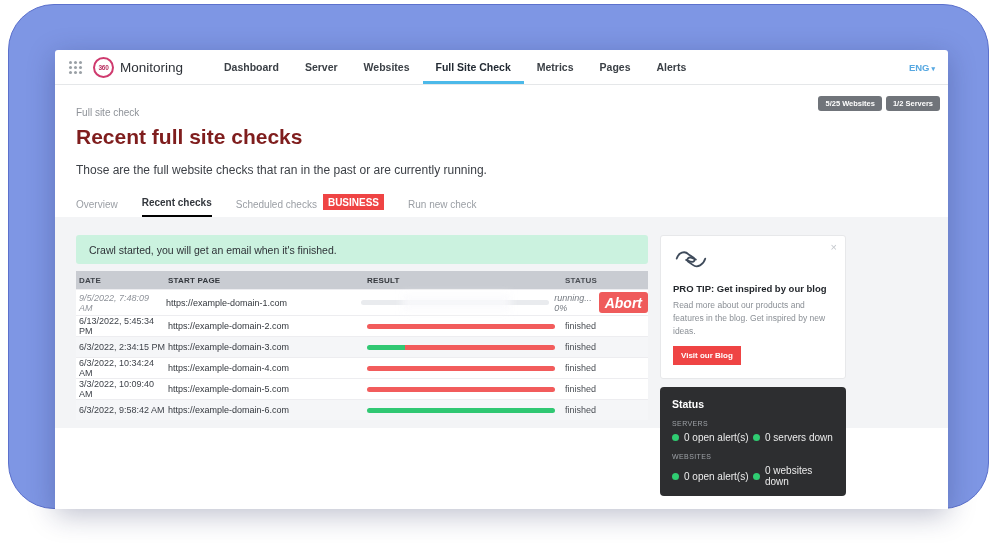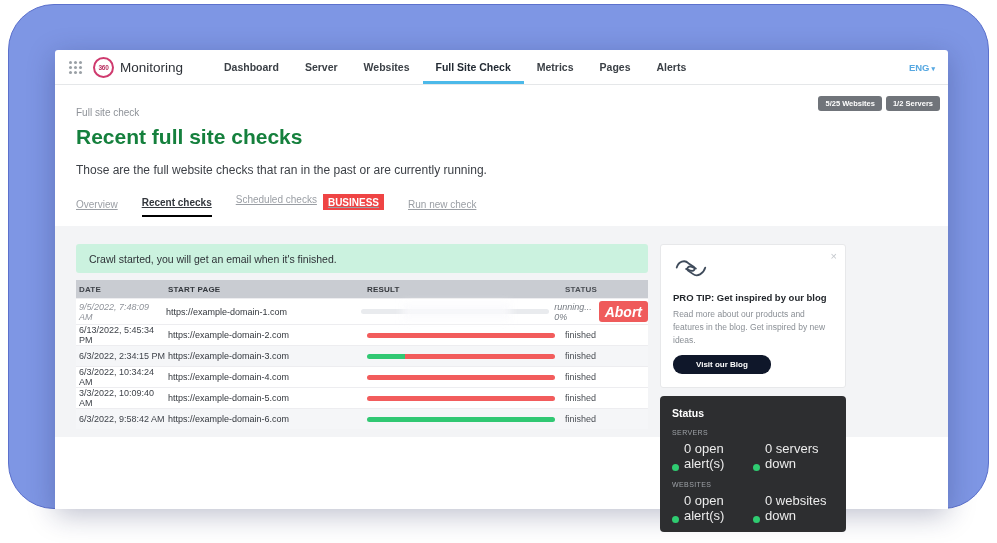--- a/index.html
+++ b/index.html
@@ -36,31 +36,31 @@
   .lang .chev { font-size:7px; margin-left:2px; }
 
   
   .usage-badges { position:absolute; top:38px; right:8px; display:flex; gap:4px; }
   .usage-badge { background:#70747a; color:#fff; font-size:7.5px; font-weight:700;
       padding:3px 7px; border-radius:3px;margin-top:8px; }
 
   
   .page-head { padding:22px 21px 0; }
   .breadcrumb { font-size:10px; color:#8e9298; }
-  .page-title { font-size:21px; font-weight:700; color:#15803d; margin-top:7px; }
+  .page-title { font-size:21px; font-weight:700; color:#7f1d1d; margin-top:7px; }
   .page-desc { font-size:12px; color:#3d4147; margin-top:14px; }
   .tabs { display:flex; align-items:flex-end; margin-top:17px; }
   .tab { font-size:10px; color:#9a9ea4; margin-right:24px; padding-bottom:7px;
-         display:flex; align-items:flex-start; cursor:pointer;text-decoration:underline; }
+         display:flex; align-items:flex-end; cursor:pointer; }
   .tab.active { color:#33373d; font-weight:700; border-bottom:2px solid #000000; }
   .tab-badge { background:#ef4444; color:#fff; font-size:10px; font-weight:700;
       padding:2.5px 5px; border-radius:0; margin-left:6px; }
 
   
-  .content { position:absolute; left:0; top:176px; width:100%; height:211px;
+  .content { position:absolute; left:0; top:167px; width:100%; height:211px;
       background:#f3f4f6; display:flex; align-items:flex-start; }
   .main-col { margin:18px 0 0 21px; width:572px; }
   .banner { height:29px; background:#cbf2df; border-radius:3px; display:flex;
       align-items:center; padding-left:13px; font-size:10.5px; color:#2e3237; }
 
   .table { margin-top:7px; }
   .thead { display:flex; align-items:center; height:18px; background:#c9ccd2;
       font-size:8px; font-weight:700; color:#34373c; letter-spacing:.2px; }
   .trow { display:flex; align-items:center; height:21px; background:#fff;
       border-top:1px solid #ededf0; font-size:9px; }
@@ -81,30 +81,30 @@
       font-weight:600; padding:2.5px 6px; border-radius:3px; border:none; cursor:pointer;
       font-family:"Liberation Sans", sans-serif; }
 
   
   .side-col { margin:18px 0 0 12px; width:186px; }
   .protip { background:#fff; border:1px solid #e7e8ea; border-radius:3px;
       padding:11px 12px 13px; position:relative; }
   .close-x { position:absolute; top:5px; right:8px; color:#c3c7cc; font-size:11px; cursor:pointer; }
   .protip-title { font-size:9.5px; font-weight:700; color:#23272c; margin-top:7px; }
   .protip-body { font-size:8.5px; color:#8a8f95; line-height:1.5; margin-top:5px; }
-  .blog-btn { margin-top:9px; background:#0f172a; color:#fff; font-size:8px; font-weight:600;
-      padding:5px 23px; border-radius:9px; border:none; display:inline-block; cursor:pointer;
+  .blog-btn { margin-top:9px; background:#ef4444; color:#fff; font-size:8px; font-weight:600;
+      padding:5px 8px; border-radius:0; border:none; display:inline-block; cursor:pointer;
       font-family:"Liberation Sans", sans-serif; }
 
   .status-card { margin-top:8px; background:#2d2e30; border-radius:4px;
       padding:11px 12px 9px; color:#fff; }
   .status-title { font-size:10.5px; font-weight:700; }
   .sec-label { font-size:7px; color:#9da1a6; margin-top:10px; letter-spacing:.4px; }
   .sec-row { display:flex; margin-top:5px; }
-  .alert-item { display:flex; align-items:flex-end; font-size:13px; color:#ececec; width:50%; }
+  .alert-item { display:flex; align-items:center; font-size:10px; color:#ececec; width:50%; }
   .dot { width:7px; height:7px; border-radius:50%; margin-right:5px; flex:0 0 auto; }
 </style>
 </head>
 <body>
 
 <div class="canvas">
   <div class="blob"></div>
 
   <div class="window">
 

